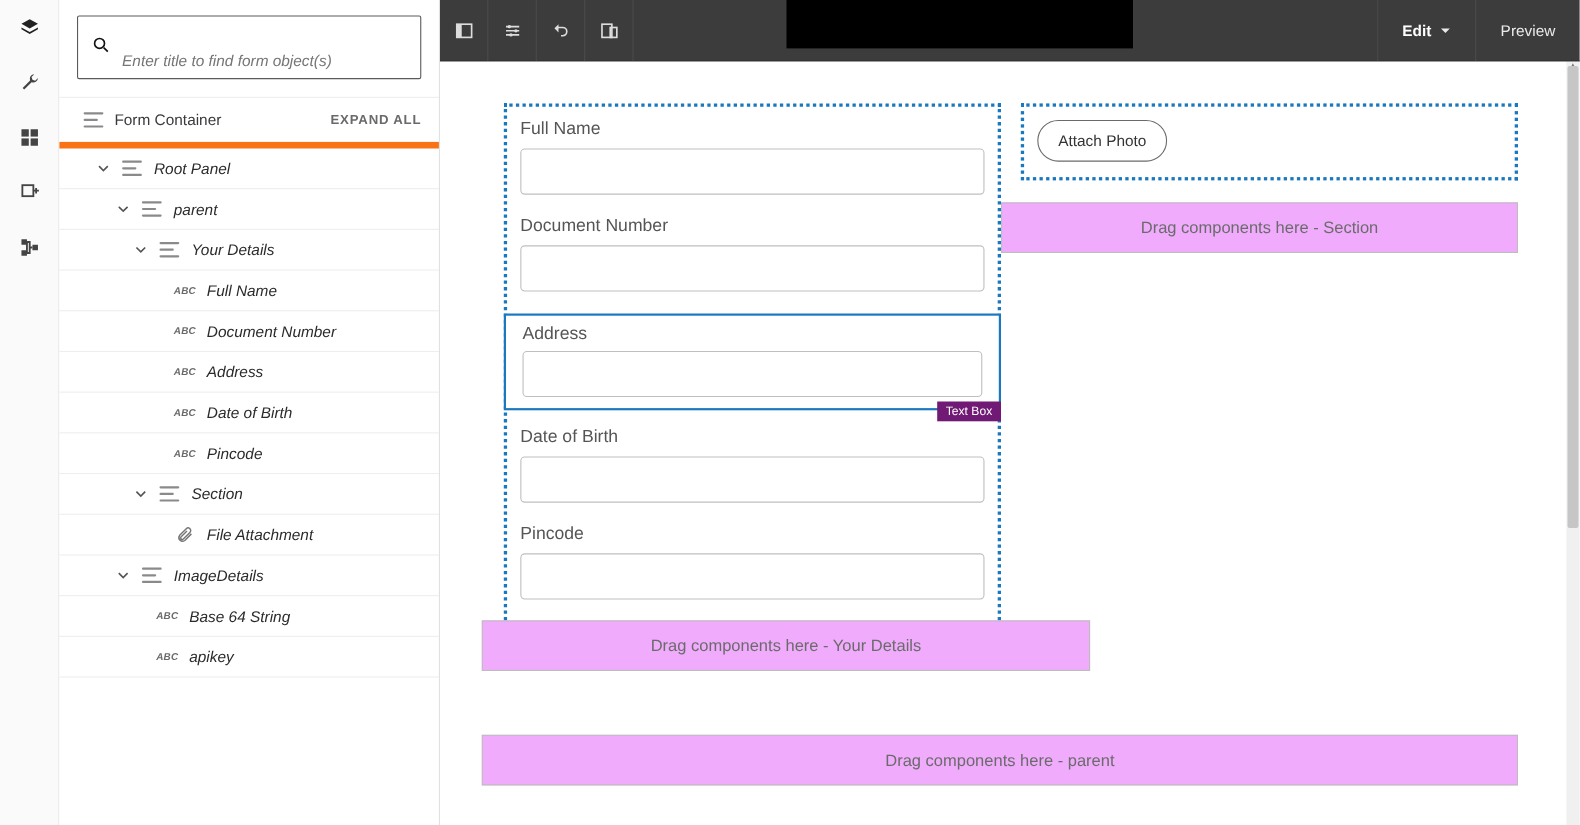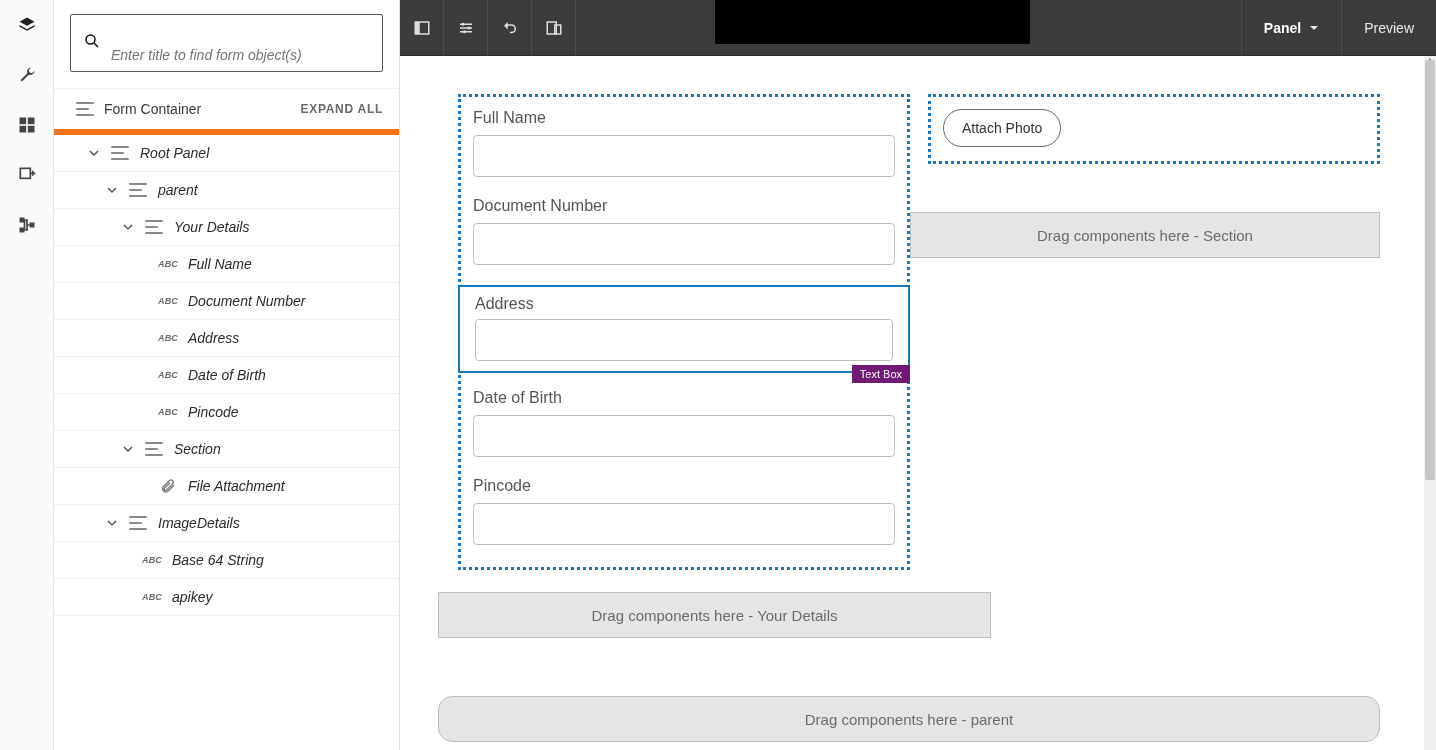--- a/index.html
+++ b/index.html
@@ -122,25 +122,25 @@
     position: absolute; left: 528px; top: 38px; width: 452px; height: 70px;
     border: 3px dotted #1a78bf; padding: 12px 12px;
   }
   .attach-btn {
     border: 1px solid #6a6a6a; border-radius: 999px; padding: 10px 18px;
     font-size: 14px; color:#333; background:#fff; cursor:pointer;
   }
 
   .dropzone {
     border: 1px solid #bdbdbd; color:#6b6b6b; font-size:15px;
-    display:flex; align-items:center; justify-content:center; background:#e5e5e5;margin-top:28px;
+    display:flex; align-items:center; justify-content:center; background:#f0abfc;
   }
   .dz-section { position:absolute; left: 510px; top: 128px; width: 470px; height: 46px; }
   .dz-your   { position:absolute; left: 38px;  top: 508px; width: 553px; height: 46px; }
-  .dz-parent { position:absolute; left: 38px;  top: 612px; width: 942px; height: 46px; border-radius: 14px; }
+  .dz-parent { position:absolute; left: 38px;  top: 612px; width: 942px; height: 46px; }
 
   
   .cont-glyph { width:18px;height:14px; display:flex;flex-direction:column; justify-content:space-between; }
   .cont-glyph span{ display:block; height:2px; background:#8a8a8a; border-radius:1px;}
   .cont-glyph span:nth-child(2){ width:70%; }
 </style>
 </head>
 <body>
 
 <div class="rail">
@@ -354,21 +354,21 @@
     <svg viewBox="0 0 24 24">
         <rect x="3" y="4" width="12" height="16" fill="none" stroke="#ddd" stroke-width="2"></rect>
         <rect x="13" y="8" width="8" height="12" fill="none" stroke="#ddd" stroke-width="2"></rect>
       </svg>
   </div>
 
   <div class="redact"></div>
 
   <div class="right">
     <div class="btn-txt edit">
-      <span>Panel</span>
+      <span>Edit</span>
       <span><svg viewBox="0 0 10 10">
             <path d="M1 3l4 4 4-4" fill="#eaeaea"></path>
           </svg></span>
     </div>
     <div class="btn-txt">
       <span>Preview</span>
     </div>
   </div>
 </div>
 

